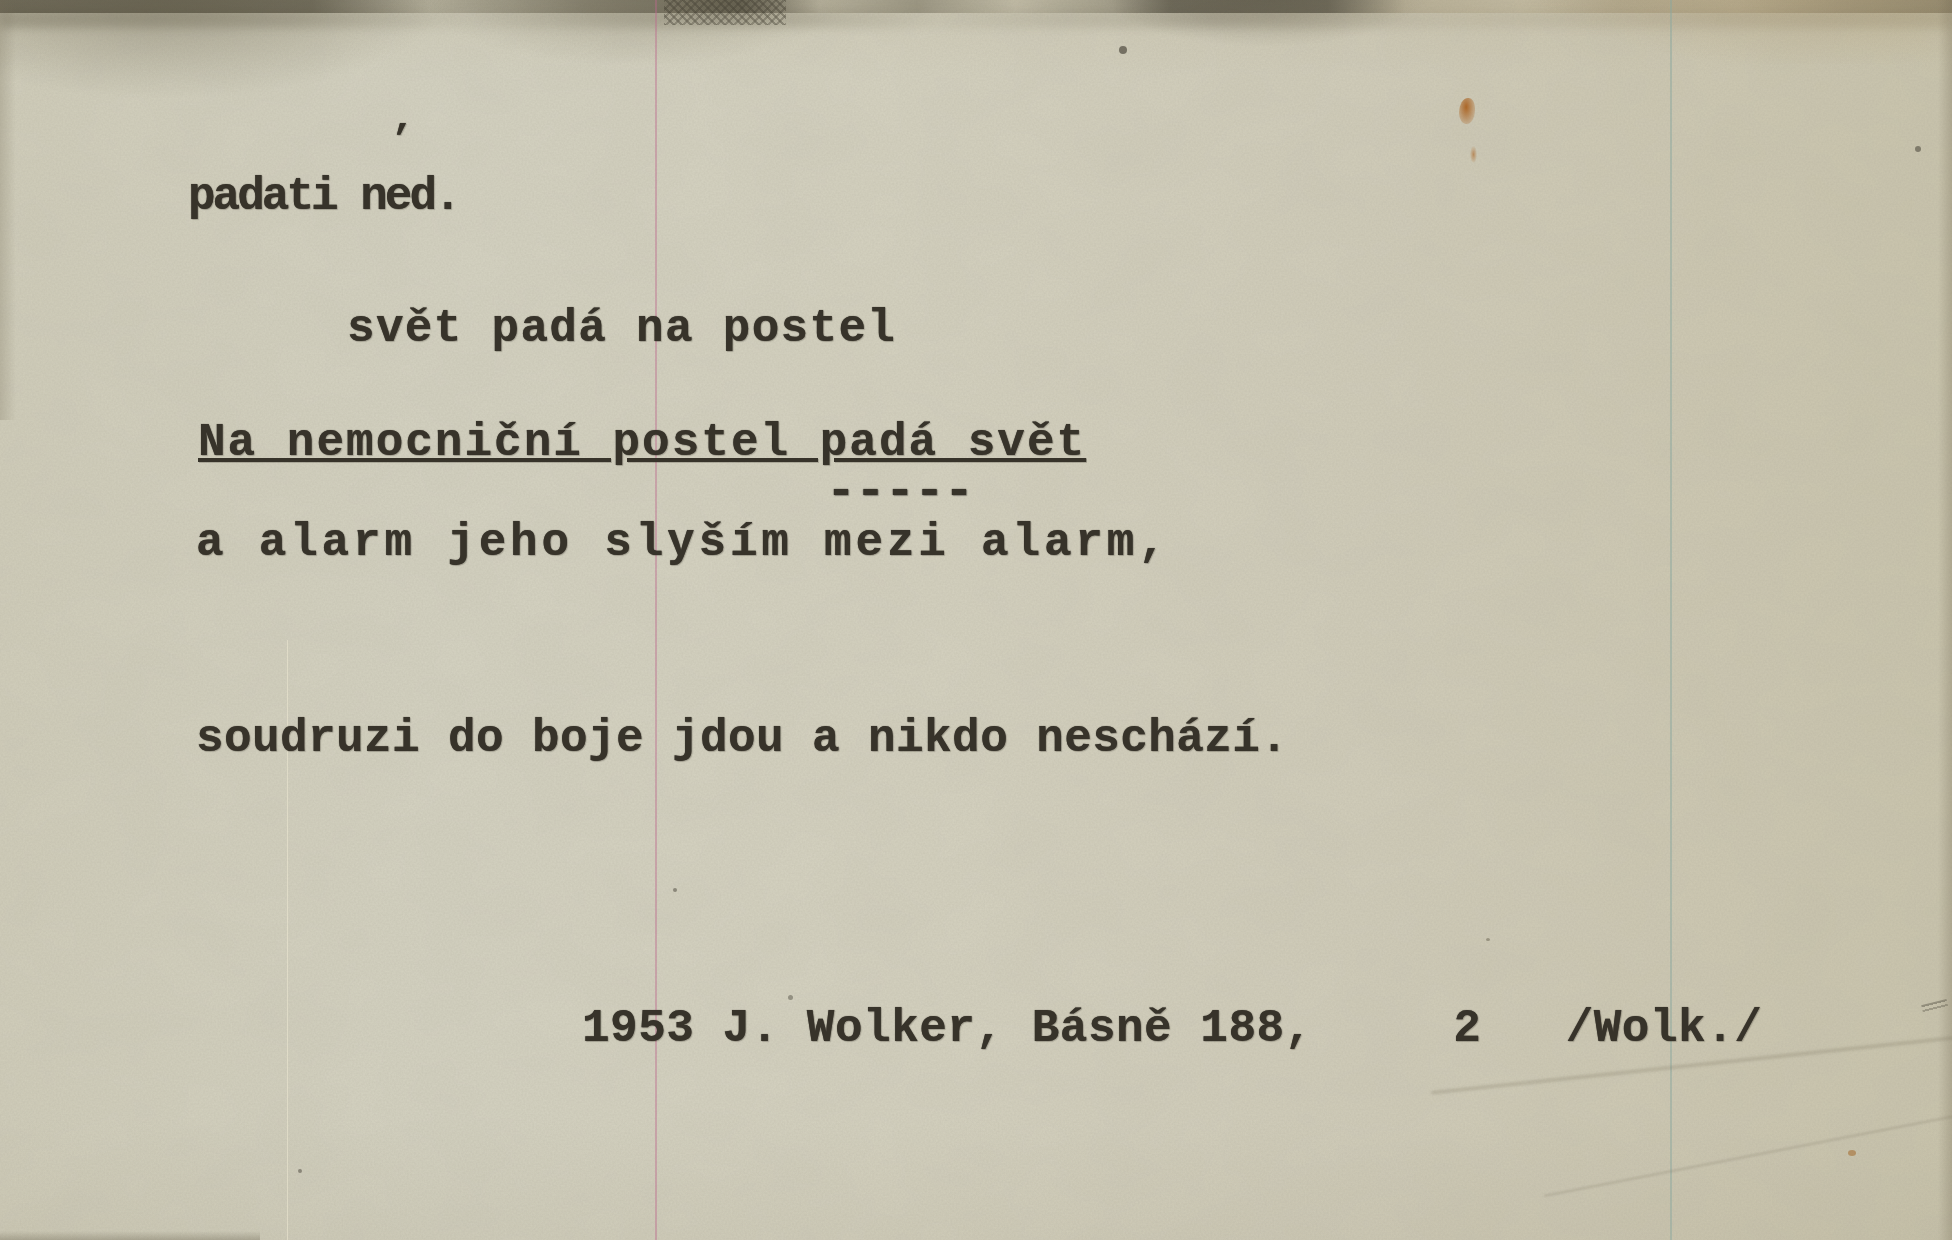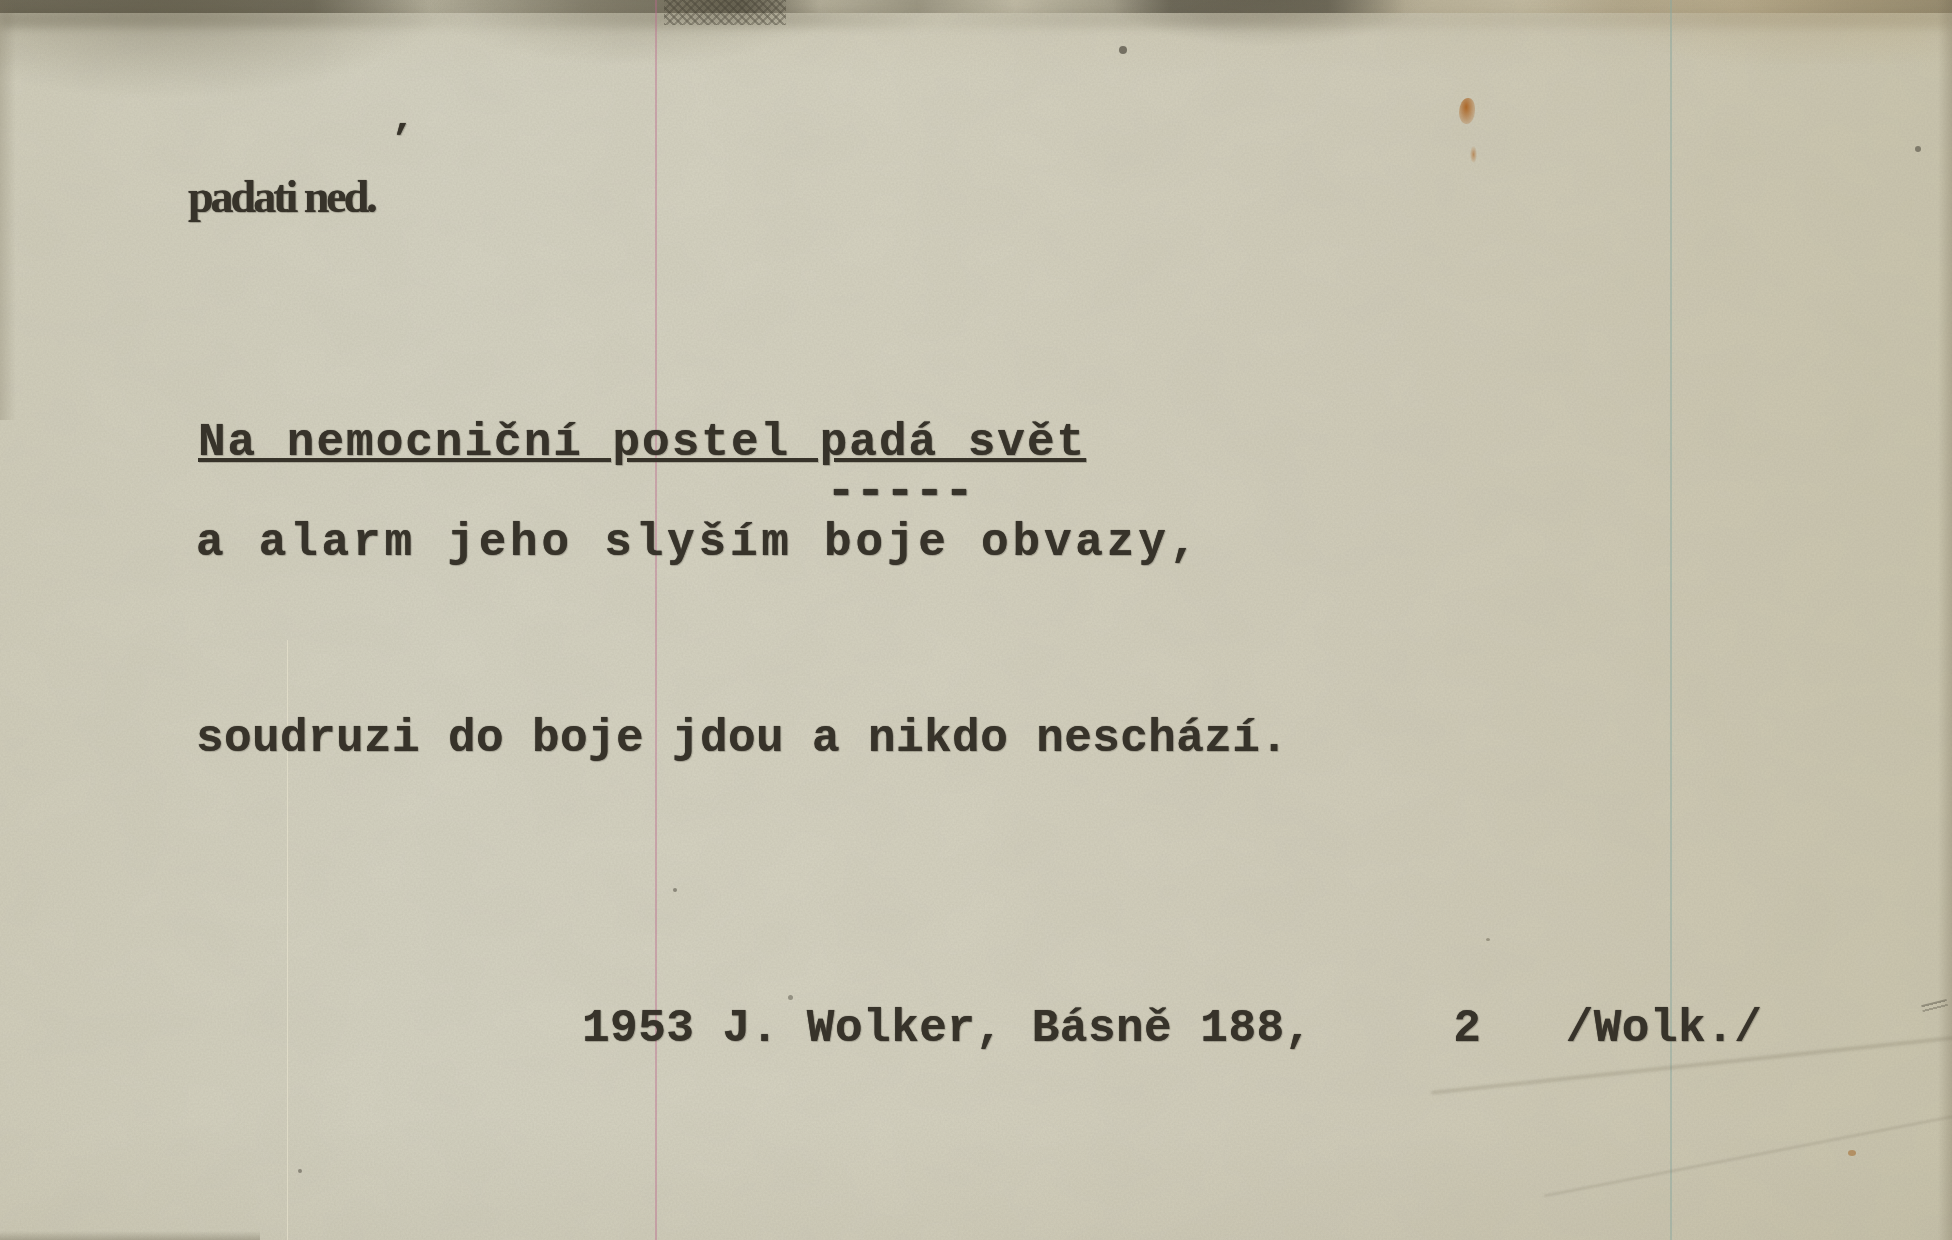--- a/index.html
+++ b/index.html
@@ -91,21 +91,21 @@
   
   .tl{
     position:absolute;
     font-weight:bold;
     font-size:46px;line-height:46px;
     color:#37332a;
     white-space:pre;
     text-shadow:0 0 1px rgba(48,44,36,.85), 1px 1px 1px rgba(48,44,36,.22);
     filter:blur(.35px);
   }
-  #l1{left:188px;top:174px;letter-spacing:-3px;font-family:Liberation Serif, serif;}
+  #l1{left:188px;top:174px;letter-spacing:-3px;}
   #stray{left:390px;top:118px;font-size:38px;filter:blur(.3px);}
   #l2{left:347px;top:306px;letter-spacing:1.3px;}
   #l3{left:198px;top:420px;letter-spacing:2px;text-decoration:underline;}
   #dash{left:826px;top:469px;font-size:50px;letter-spacing:-.5px;
         text-shadow:0 0 1.4px rgba(40,38,32,.9), 1px 1px 1px rgba(40,38,32,.3);}
   #l4{left:196px;top:520px;letter-spacing:3.8px;}
   #l5{left:196px;top:620px;letter-spacing:.6px;}
   #l6{left:196px;top:716px;letter-spacing:.4px;}
   #l7{left:582px;top:1006px;letter-spacing:.5px;}
 </style>
@@ -150,19 +150,20 @@
   <div class="rust-speck"></div>
   <div class="speck sp1"></div>
   <div class="speck sp2"></div>
   <div class="speck sp3"></div>
   <div class="speck sp4"></div>
   <div class="speck sp5"></div>
   <div class="speck sp6"></div>
 
   <div class="tl" id="stray">’</div>
   <div class="tl" id="l1">padati ned.</div>
+  <div class="tl" id="l2">svět padá na postel</div>
   <div class="tl" id="l3">Na nemocniční postel padá svět</div>
   <div class="tl" id="dash">-----</div>
-  <div class="tl" id="l4">a alarm jeho slyším boje obvazy,</div>
+  <div class="tl" id="l4">a alarm jeho slyším mezi alarm,</div>
   <div class="tl" id="l6">soudruzi do boje jdou a nikdo neschází.</div>
   <div class="tl" id="l7">1953 J. Wolker, Básně 188,     2   /Wolk./</div>
 
 </div>
 
 </body></html>

